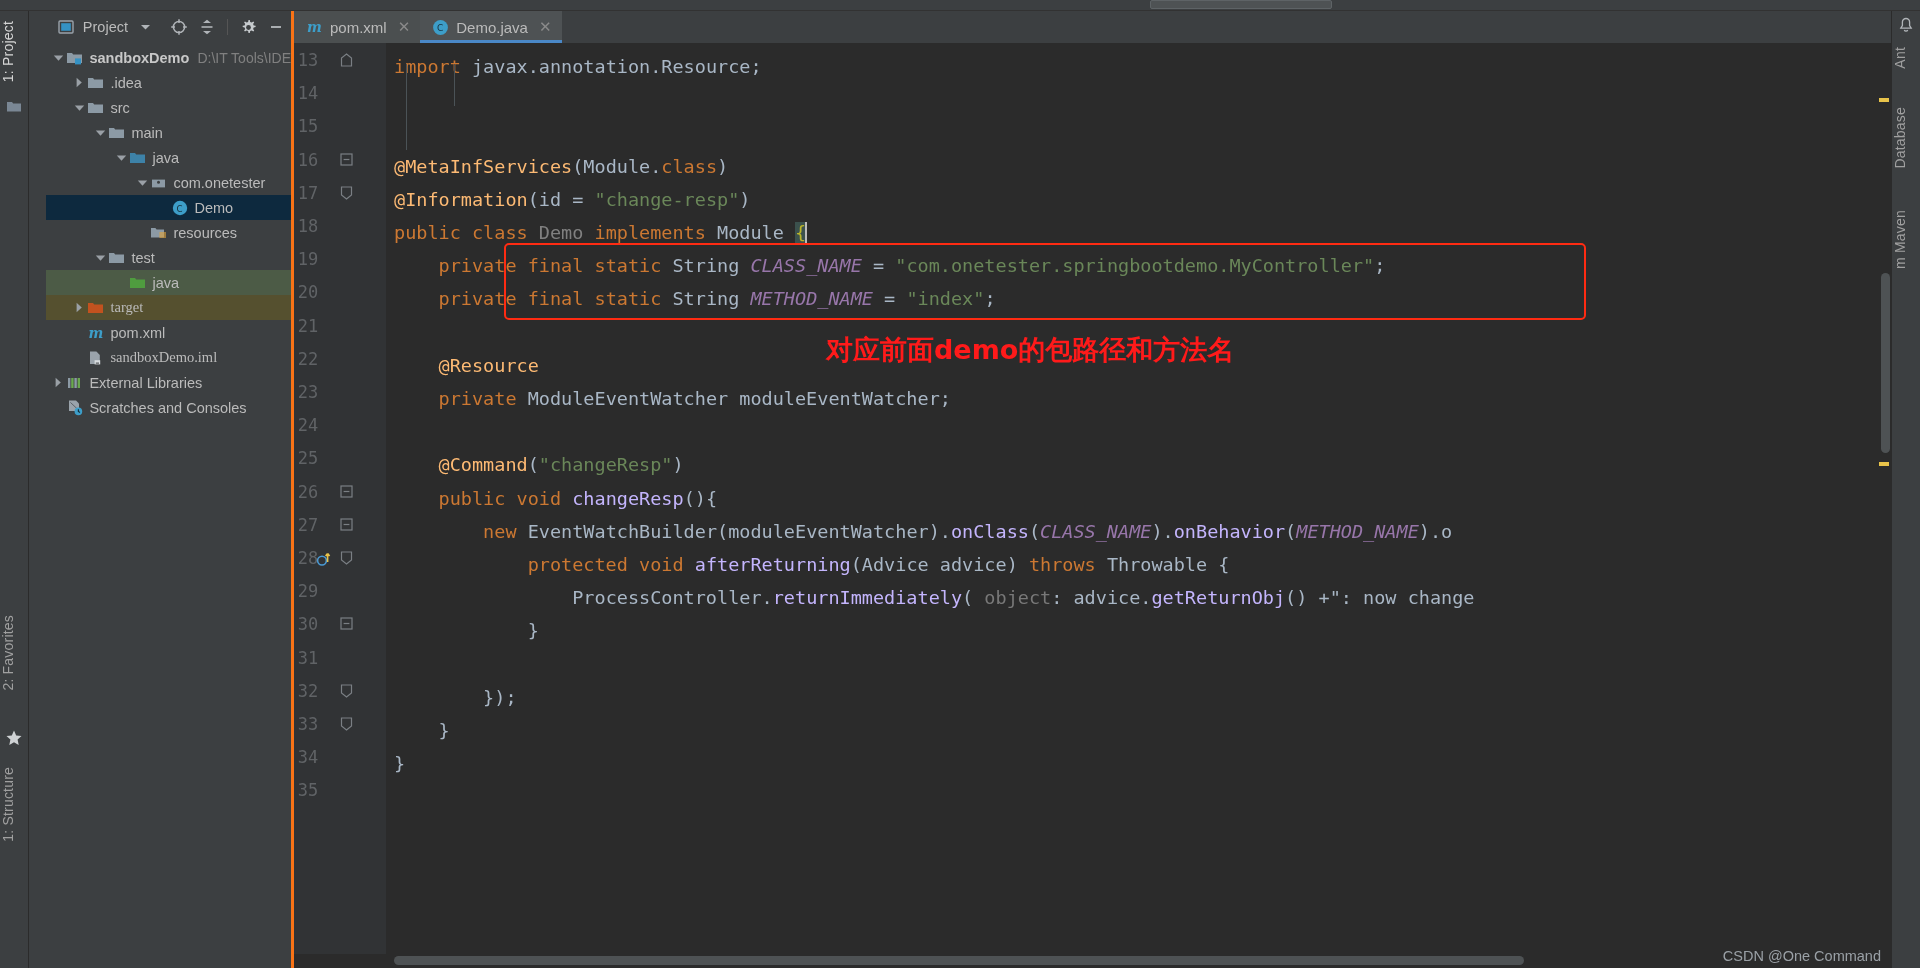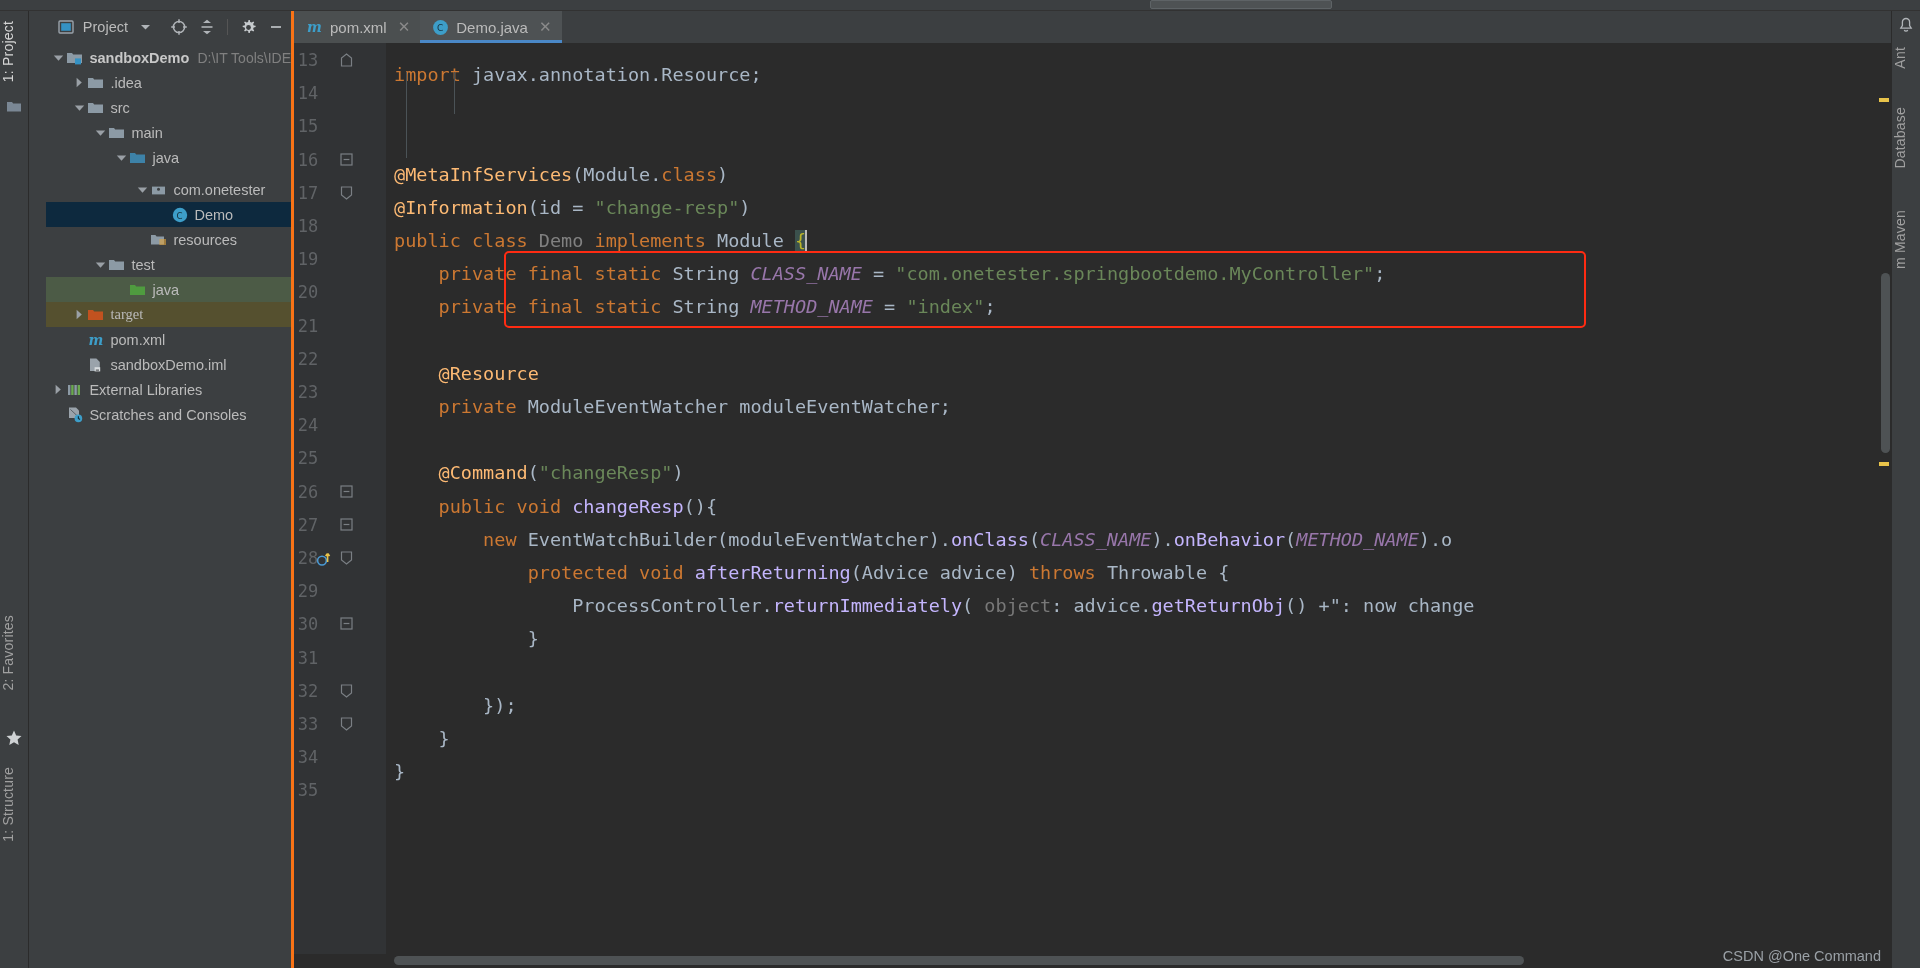--- a/index.html
+++ b/index.html
@@ -55,21 +55,21 @@
   .tab .tname{font-size:15px;color:#bbbbbb;}
   .tab .tclose{color:#8a8a8a;font-size:15px;margin-left:4px;}
   .tab.active::after{content:"";position:absolute;left:0;right:0;bottom:0;height:3px;background:#4a88c7;}
   .tabfill{flex:1 1 auto;background:#3c3f41;}
 
   .codearea{flex:1 1 auto;display:flex;min-height:0;position:relative;background:#2b2b2b;}
   .gutter{width:92px;flex:0 0 auto;background:#313335;position:relative;}
   .gnum{position:absolute;right:58px;color:#606366;font-size:17px;font-family:"DejaVu Sans Mono",monospace;text-align:center;width:40px;}
   .gfold{position:absolute;right:30px;width:16px;height:16px;}
   .gicon{position:absolute;right:36px;width:18px;height:18px;}
-  .codewrap{flex:1 1 auto;position:relative;overflow:hidden;background:#2b2b2b;margin-top:8px;}
+  .codewrap{flex:1 1 auto;position:relative;overflow:hidden;background:#2b2b2b;}
   .code{position:absolute;left:8px;top:0;font-family:"DejaVu Sans Mono",monospace;font-size:18.5px;line-height:33.2px;white-space:pre;}
   .ln{position:absolute;left:0;white-space:pre;}
   .vline{position:absolute;width:1px;background:#4b5357;}
 
   
   .kw{color:#cc7832;}      
   .an{color:#fdba74;}      
   .st{color:#6a8759;}      
   .id{color:#a9b7c6;}      
   .cls{color:#a9b7c6;}
@@ -229,21 +229,21 @@
                 <path d="M0.8 1.6 L5.5 6.8 L10.2 1.6 Z" fill="#9aa0a6"></path>
               </svg>
             </span>
             <span class="ficon">
               <svg width="18" height="16" viewBox="0 0 18 16">
                 <path d="M1 3 L6 3 L7.2 4.4 L16 4.4 L16 13 L1 13 Z" fill="#3d82a8"></path>
               </svg>
             </span>
             <span class="rlabel">java</span>
           </div>
-          <div class="row" style="padding-left: 88px; margin-top: 7px;">
+          <div class="row" style="padding-left: 88px;">
             <span class="arrow">
               <svg width="11" height="8" viewBox="0 0 11 8">
                 <path d="M0.8 1.6 L5.5 6.8 L10.2 1.6 Z" fill="#9aa0a6"></path>
               </svg>
             </span>
             <span class="ficon">
               <svg width="18" height="16" viewBox="0 0 18 16">
                 <path d="M2 4.6 L15 4.6 L15 12.4 L2 12.4 Z" fill="#8c9aa5"></path>
                 <circle cx="8.5" cy="7.2" r="1.5" fill="#3c3f41"></circle>
               </svg>
@@ -309,21 +309,21 @@
           </div>
           <div class="row" style="padding-left: 25px;">
             <span class="arrow"></span>
             <span class="ficon">
               <svg width="18" height="18" viewBox="0 0 18 18">
                 <text x="1.5" y="14" font-family="DejaVu Serif, serif" font-size="14" font-style="italic" font-weight="bold" fill="#3d9ec9">m</text>
               </svg>
             </span>
             <span class="rlabel">pom.xml</span>
           </div>
-          <div class="row" style="padding-left: 25px;">
+          <div class="row" style="padding-left: 25px; font-family: Liberation Serif, serif;">
             <span class="arrow"></span>
             <span class="ficon">
               <svg width="18" height="16" viewBox="0 0 18 16">
                 <path d="M3 1.6 L9.4 1.6 L12.8 5 L12.8 14 L3 14 Z" fill="#9aa3ab"></path>
                 <rect x="7.6" y="10.2" width="5.6" height="4.2" fill="#d8dcdf"></rect>
                 <rect x="8.8" y="12.6" width="3.2" height="1" fill="#3c3f41"></rect>
               </svg>
             </span>
             <span class="rlabel">sandboxDemo.iml</span>
           </div>
@@ -442,20 +442,21 @@
             <div class="gicon" style="top: 507px; right: 52px;"><svg width="17" height="17" viewBox="0 0 17 17">
                 <circle cx="6" cy="10.6" r="4.4" fill="none" stroke="#4a9ad4" stroke-width="1.6"></circle>
                 <path d="M11.6 12 V3.6 M11.6 3.6 L9.6 6 M11.6 3.6 L13.6 6" stroke="#e8c34a" stroke-width="1.6" fill="none"></path>
               </svg></div>
           </div>
         <div class="codewrap">
           <div class="code"><div class="ln" style="top: 7px;"><span class="kw">import</span> <span class="id">javax</span>.<span class="id">annotation</span>.<span class="cls">Resource</span>;</div><div class="ln" style="top: 40.2px;"></div><div class="ln" style="top: 73.4px;"></div><div class="ln" style="top: 106.6px;"><span class="an">@MetaInfServices</span>(<span class="cls">Module</span>.<span class="kw">class</span>)</div><div class="ln" style="top: 139.8px;"><span class="an">@Information</span>(<span class="id">id</span> = <span class="st">"change-resp"</span>)</div><div class="ln" style="top: 173px;"><span class="kw">public</span> <span class="kw">class</span> <span class="gry">Demo</span> <span class="kw">implements</span> <span class="cls">Module</span> <span class="brc">{</span><span class="caret"></span></div><div class="ln" style="top: 206.2px;">    <span class="kw">private</span> <span class="kw">final</span> <span class="kw">static</span> <span class="cls">String</span> <span class="fld">CLASS_NAME</span> = <span class="st">"com.onetester.springbootdemo.MyController"</span>;</div><div class="ln" style="top: 239.4px;">    <span class="kw">private</span> <span class="kw">final</span> <span class="kw">static</span> <span class="cls">String</span> <span class="fld">METHOD_NAME</span> = <span class="st">"index"</span>;</div><div class="ln" style="top: 272.6px;"></div><div class="ln" style="top: 305.8px;">    <span class="an">@Resource</span></div><div class="ln" style="top: 339px;">    <span class="kw">private</span> <span class="cls">ModuleEventWatcher</span> <span class="id">moduleEventWatcher</span>;</div><div class="ln" style="top: 372.2px;"></div><div class="ln" style="top: 405.4px;">    <span class="an">@Command</span>(<span class="st">"changeResp"</span>)</div><div class="ln" style="top: 438.6px;">    <span class="kw">public</span> <span class="kw">void</span> <span class="mth">changeResp</span>(){</div><div class="ln" style="top: 471.8px;">        <span class="kw">new</span> <span class="cls">EventWatchBuilder</span>(<span class="id">moduleEventWatcher</span>).<span class="mth">onClass</span>(<span class="fld">CLASS_NAME</span>).<span class="mth">onBehavior</span>(<span class="fld">METHOD_NAME</span>).<span class="id">o</span></div><div class="ln" style="top: 505px;">            <span class="kw">protected</span> <span class="kw">void</span> <span class="mth">afterReturning</span>(<span class="cls">Advice</span> <span class="id">advice</span>) <span class="kw">throws</span> <span class="cls">Throwable</span> {</div><div class="ln" style="top: 538.2px;">                <span class="cls">ProcessController</span>.<span class="mth">returnImmediately</span>( <span class="hint">object</span>: <span class="id">advice</span>.<span class="mth">getReturnObj</span>() +": <span class="id">now</span> <span class="id">change</span></div><div class="ln" style="top: 571.4px;">            }</div><div class="ln" style="top: 604.6px;"></div><div class="ln" style="top: 637.8px;">        });</div><div class="ln" style="top: 671px;">    }</div><div class="ln" style="top: 704.2px;">}</div><div class="ln" style="top: 737.4px;"></div></div>
           <div class="vline" style="left:68px;top:21px;height:42px;"></div>
           <div class="vline" style="left:20px;top:21px;height:86px;"></div>
           <div class="redbox" style="left: 118px; top: 200.2px; width: 1078px; height: 72.4px;"></div>
+          <div class="redtext" style="left: 440px; top: 288.6px;">对应前面demo的包路径和方法名</div>
         </div>
         <div class="markbar">
             <div class="mk" style="background: rgb(232, 195, 74); top: 6%;"></div>
             <div class="mk" style="background: rgb(232, 195, 74); top: 46%;"></div>
             <div class="vscroll" style="top: 230px; height: 180px;"></div>
           </div>
       </div>
 
       <div class="hscrollwrap">
         <div class="hscroll" style="left:100px;width:1130px;"></div>

